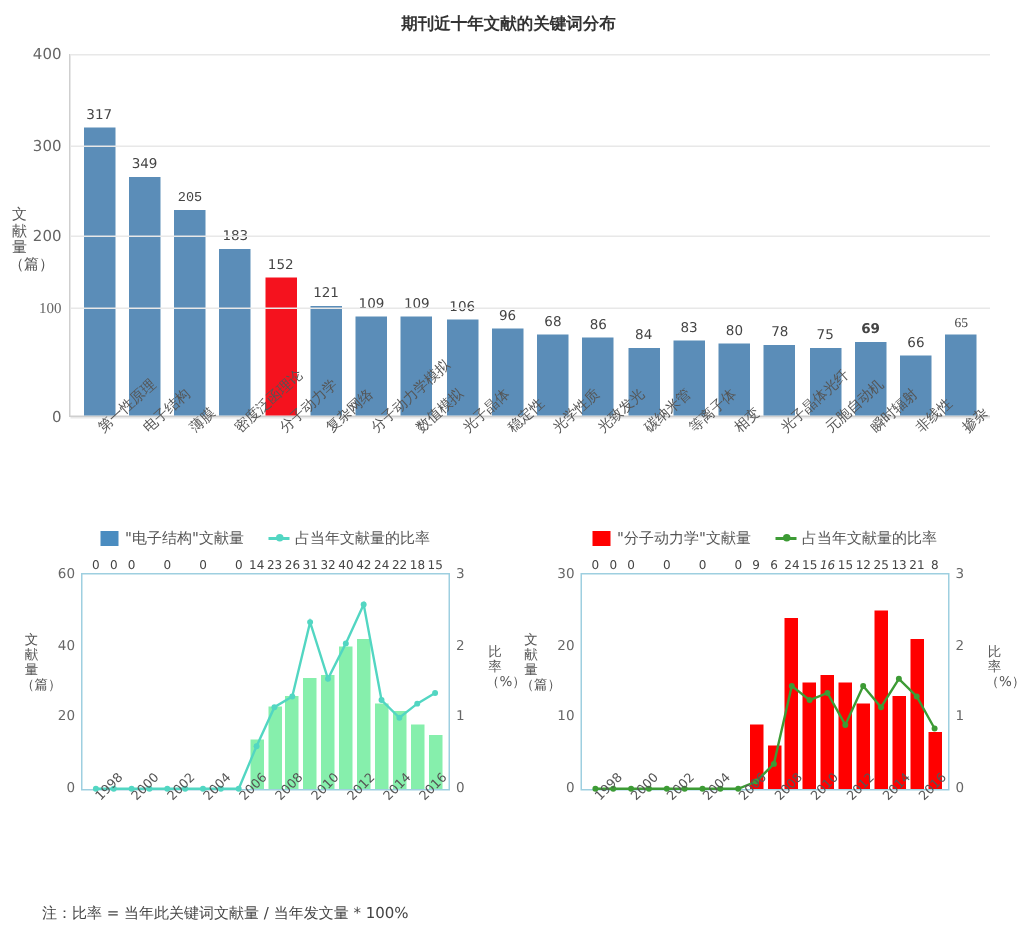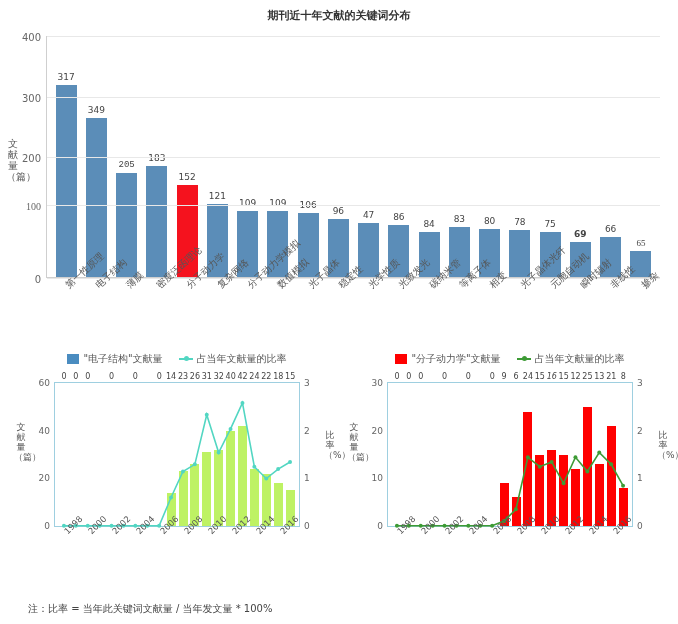--- a/index.html
+++ b/index.html
@@ -220,21 +220,21 @@
     box-sizing: border-box;
   }
   .sub-barwrap {
     flex: 1 1 0;
     position: relative;
     height: 100%;
     display: flex;
     align-items: flex-end;
     justify-content: center;
   }
-  .sub-bar { width: 9px; background: #bef264; }
+  .sub-bar { width: 9px; background: #86efac; }
   .sub-bar.red { background: #ff0000; }
   .sub-val {
     position: absolute;
     bottom: 100%;
     left: 50%;
     transform: translateX(-50%);
     margin-bottom: 2px;
     font-size: 8px;
     color: #444;
     white-space: nowrap;
@@ -288,21 +288,21 @@
             <div class="m-bar" style="height: 191.785px;">
               <div class="m-val">317</div>
             </div>
           </div>
           <div class="m-barwrap">
             <div class="m-bar" style="height: 159.115px;">
               <div class="m-val">349</div>
             </div>
           </div>
           <div class="m-barwrap">
-            <div class="m-bar" style="height: 104px; font-family: Liberation Mono, monospace;">
+            <div class="m-bar" style="height: 137px; font-family: Liberation Mono, monospace;">
               <div class="m-val">205</div>
             </div>
           </div>
           <div class="m-barwrap">
             <div class="m-bar" style="height: 110.715px;">
               <div class="m-val">183</div>
             </div>
           </div>
           <div class="m-barwrap">
             <div class="m-bar hl" style="height: 91.96px;">
@@ -329,21 +329,21 @@
               <div class="m-val">106</div>
             </div>
           </div>
           <div class="m-barwrap">
             <div class="m-bar" style="height: 58.08px;">
               <div class="m-val">96</div>
             </div>
           </div>
           <div class="m-barwrap">
             <div class="m-bar" style="height: 53.845px;">
-              <div class="m-val">47</div>
+              <div class="m-val">68</div>
             </div>
           </div>
           <div class="m-barwrap">
             <div class="m-bar" style="height: 52.03px;">
               <div class="m-val">86</div>
             </div>
           </div>
           <div class="m-barwrap">
             <div class="m-bar" style="height: 45px;">
               <div class="m-val">84</div>
@@ -363,31 +363,31 @@
             <div class="m-bar" style="height: 47.19px;">
               <div class="m-val">78</div>
             </div>
           </div>
           <div class="m-barwrap">
             <div class="m-bar" style="height: 45.375px;">
               <div class="m-val">75</div>
             </div>
           </div>
           <div class="m-barwrap">
-            <div class="m-bar" style="height: 35px; font-weight: bold;">
+            <div class="m-bar" style="height: 49px; font-weight: bold;">
               <div class="m-val">69</div>
             </div>
           </div>
           <div class="m-barwrap">
             <div class="m-bar" style="height: 39.93px;">
               <div class="m-val">66</div>
             </div>
           </div>
           <div class="m-barwrap">
-            <div class="m-bar" style="height: 26px; font-family: Liberation Serif, serif;">
+            <div class="m-bar" style="height: 54px; font-family: Liberation Serif, serif;">
               <div class="m-val">65</div>
             </div>
           </div>
         </div>
     <div class="m-grid" style="top: 242px;">
           <span class="m-ytick">0</span>
         </div>
         <div class="m-grid" style="top: 169px; font-family: Liberation Serif, serif;">
           <span class="m-ytick">100</span>
         </div>

